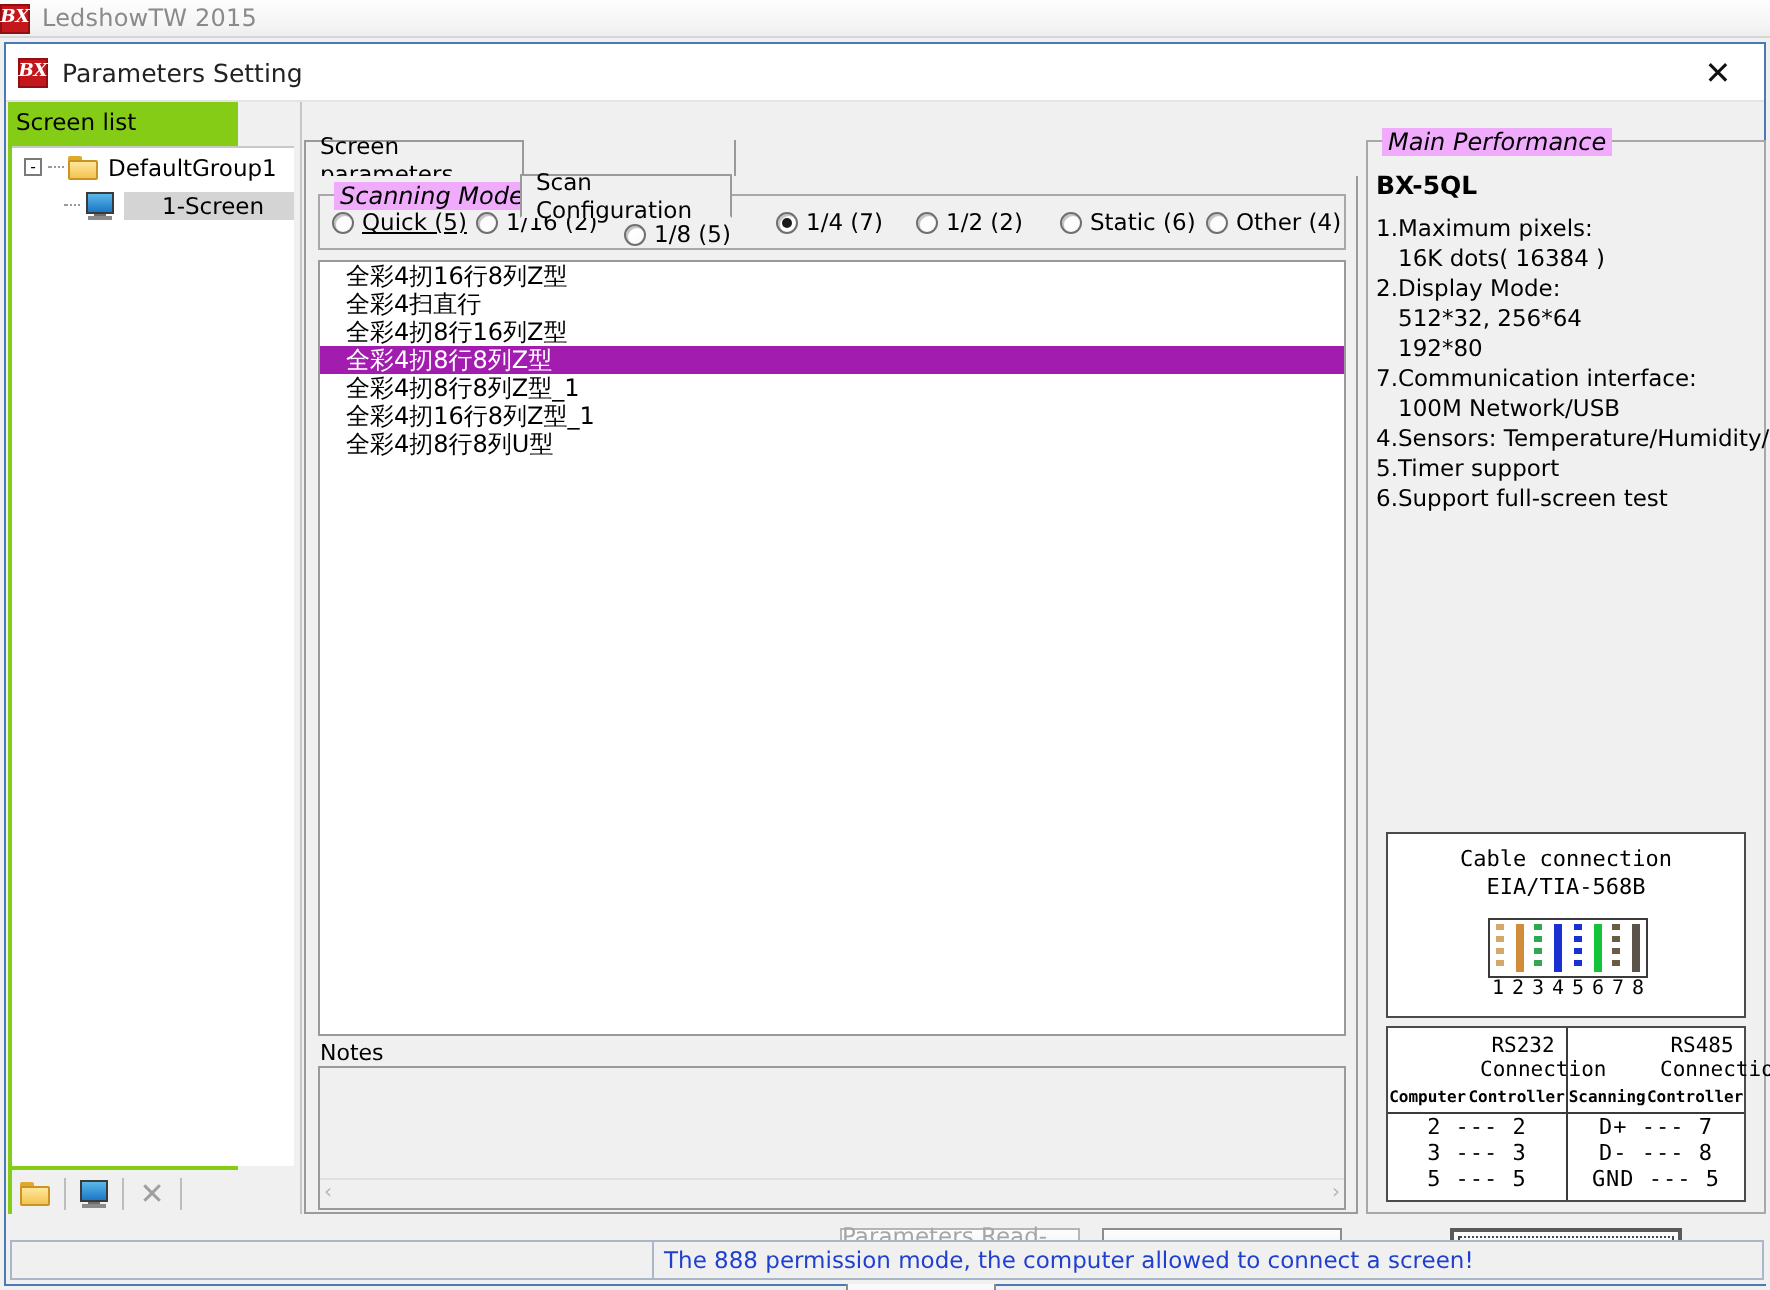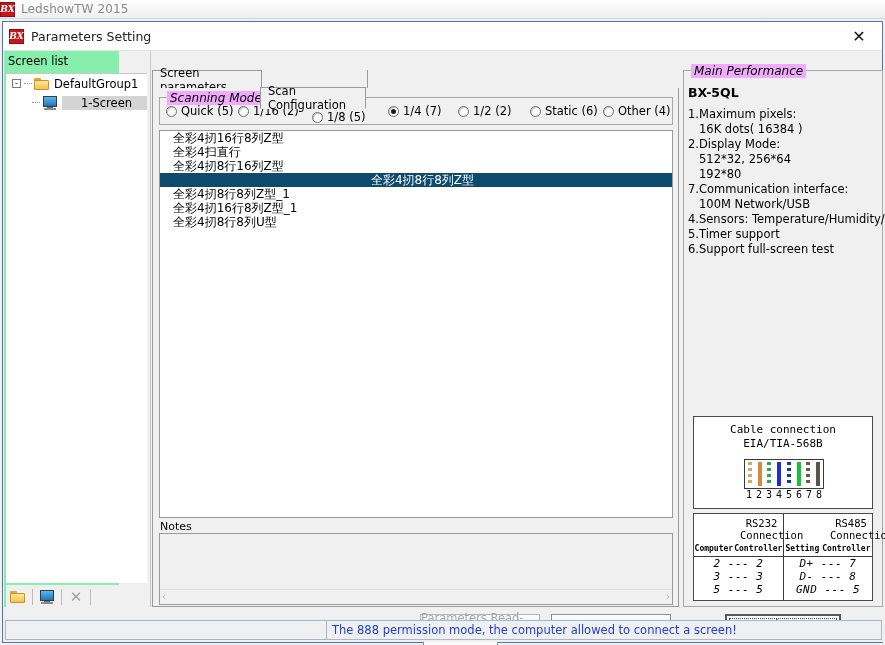--- a/index.html
+++ b/index.html
@@ -93,21 +93,21 @@
     color: #111111;
     cursor: default;
     background: #ffffff;
   }
 
   
   #screen-list-pane {
     position: absolute;
     left: 1px; top: 29px;
     width: 115px; height: 556px;
-    background: #86efac;
+    background: #84cc16;
     text-decoration: underline;
   }
   #screen-list-label {
     position: absolute;
     left: 4px; top: 3px;
     font-size: 11.5px;
     color: #000;
   }
   #tree-area {
     position: absolute;
@@ -342,23 +342,22 @@
   .list-item {
     height: 14px;
     line-height: 14px;
     padding-left: 13px;
     font-size: 12px;
     color: #000;
     white-space: nowrap;
     font-family: "DejaVu Sans", "Liberation Sans", sans-serif;
   }
   .list-item.selected {
-    background: #0c4a6e;
+    background: #a21caf;
     color: #ffffff;
-    text-align: center;
   }
 
   
   #notes-label {
     position: absolute;
     left: 7px; top: 432px;
     font-size: 11px;
   }
   #notes-box {
     position: absolute;
@@ -499,21 +498,20 @@
     margin-top: 2px;
     border-bottom: 1px solid #3a3a3a;
     padding-bottom: 1px;
     display: flex;
     justify-content: space-around;
   }
   .rs-row {
     font-size: 11px;
     line-height: 13px;
     letter-spacing: 0.5px;
-    font-style: italic;
   }
 
   
   #readback-btn { left: 417px; top: 592px; width: 120px; height: 22px; }
   #save-btn     { left: 548px; top: 592px; width: 120px; height: 22px; }
   #close-btn    { left: 722px; top: 592px; width: 116px; height: 22px; border: 2px solid #5a5a5a;}
 
   
   #statusbar {
     position: absolute;
@@ -617,21 +615,21 @@
       </div>
       <div style="position:absolute;left:215px;top:3px;width:1px;height:18px;background:#9a9a9a;"></div>
     </div>
     <div id="tab-strip-line"></div>
 
     <div id="main-panel">
 
       <div class="groupbox" id="scanning-mode-gb">
         <span class="gb-title">Scanning Mode</span>
         <div class="radio-row" id="radio-row">
-            <div class="radio-item" style="position: absolute; left: 6px;">
+            <div class="radio-item" style="position: absolute; left: 6px; text-decoration: underline;">
               <span class="radio-mark"></span>
               <span>Quick (5)</span>
             </div>
             <div class="radio-item" style="position: absolute; left: 78px;">
               <span class="radio-mark"></span>
               <span>1/16 (2)</span>
             </div>
             <div class="radio-item" style="position: absolute; left: 152px; margin-top: 12px;">
               <span class="radio-mark"></span>
               <span>1/8 (5)</span>
@@ -735,21 +733,21 @@
         <div id="rs232-rows">
             <div class="rs-row">2  ---  2</div>
             <div class="rs-row">3  ---  3</div>
             <div class="rs-row">5  ---  5</div>
           </div>
       </div>
       <div class="rs-col">
         <div class="rs-head">RS485</div>
         <div class="rs-head">Connection</div>
         <div class="rs-sub">
-          <span>Setting</span>
+          <span>Scanning</span>
           <span>Controller</span>
         </div>
         <div id="rs485-rows">
             <div class="rs-row">D+ ---  7</div>
             <div class="rs-row">D- ---  8</div>
             <div class="rs-row">GND ---  5</div>
           </div>
       </div>
     </div>
 

